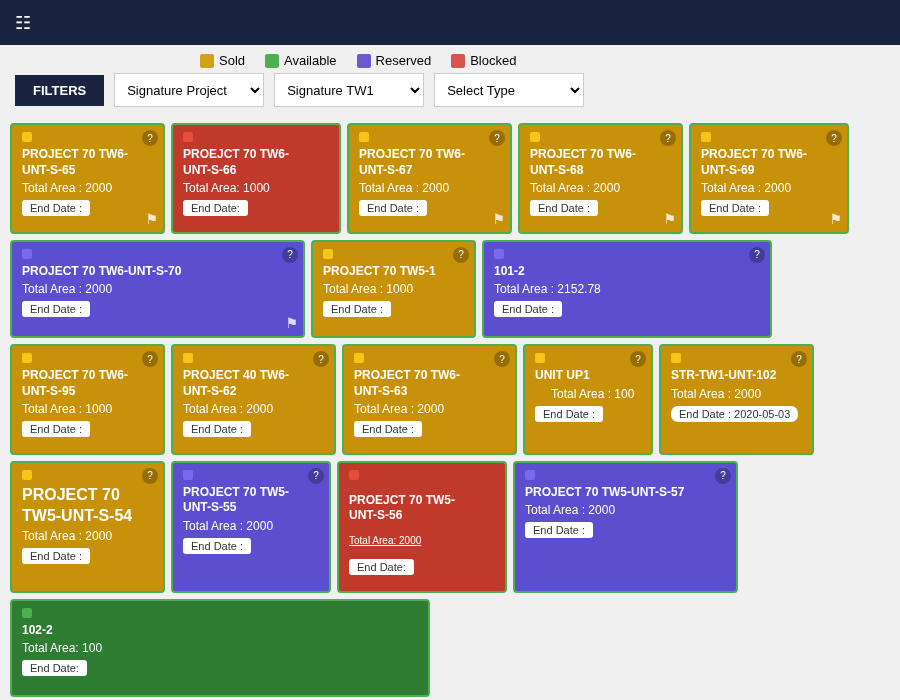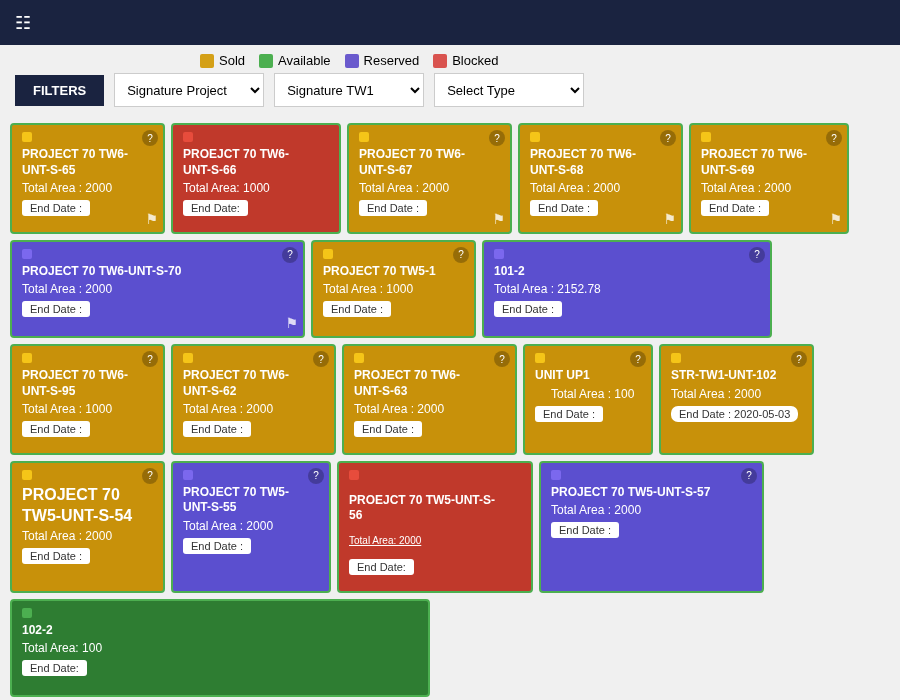--- a/index.html
+++ b/index.html
@@ -101,21 +101,21 @@
     }
 
     .header-area {
       background: #f0f0f0;
     }
 
     .legend-row {
       display: flex;
       align-items: center;
       padding: 8px 15px 0 200px;
-      gap: 14px;
+      gap: 20px;
     }
 
     select {
       appearance: auto;
     }
   </style>
 </head>
 <body>
 
 <div class="top-bar">
@@ -223,21 +223,21 @@
     <div style="background: rgb(200, 145, 10); border: 2px solid rgb(76, 175, 80); border-radius: 4px; padding: 7px 10px; position: relative; width: 155px; min-height: 90px; font-size: 12px; color: white; display: flex; flex-direction: column; gap: 3px; flex-shrink: 0;">
       <span style="width: 10px; height: 10px; border-radius: 2px; background: rgb(245, 197, 24); display: inline-block; margin-bottom: 2px;"></span>
       <span style="position: absolute; top: 5px; right: 5px; width: 16px; height: 16px; background: rgba(0, 0, 0, 0.25); border-radius: 50%; display: flex; align-items: center; justify-content: center; font-size: 10px; color: white; cursor: pointer;">?</span>
       <div style="font-weight: bold; font-size: 12px; line-height: 1.3; padding-right: 18px;">PROJECT 70 TW6-UNT-S-95</div>
       <div style="font-size: 12px;">Total Area : 1000</div>
       <button style="background: white; color: rgb(51, 51, 51); border: none; padding: 2px 8px; border-radius: 3px; font-size: 11px; cursor: pointer; width: fit-content; margin-top: 2px;">End Date :</button>
     </div>
     <div style="background: rgb(200, 145, 10); border: 2px solid rgb(76, 175, 80); border-radius: 4px; padding: 7px 10px; position: relative; width: 165px; min-height: 90px; font-size: 12px; color: white; display: flex; flex-direction: column; gap: 3px; flex-shrink: 0;">
       <span style="width: 10px; height: 10px; border-radius: 2px; background: rgb(245, 197, 24); display: inline-block; margin-bottom: 2px;"></span>
       <span style="position: absolute; top: 5px; right: 5px; width: 16px; height: 16px; background: rgba(0, 0, 0, 0.25); border-radius: 50%; display: flex; align-items: center; justify-content: center; font-size: 10px; color: white; cursor: pointer;">?</span>
-      <div style="font-weight: bold; font-size: 12px; line-height: 1.3; padding-right: 18px;">PROJECT 70 TW6-UNT-S-62</div>
+      <div style="font-weight: bold; font-size: 12px; line-height: 1.3; padding-right: 18px;">PROJECT 40 TW6-UNT-S-62</div>
       <div style="font-size: 12px;">Total Area : 2000</div>
       <button style="background: white; color: rgb(51, 51, 51); border: none; padding: 2px 8px; border-radius: 3px; font-size: 11px; cursor: pointer; width: fit-content; margin-top: 2px;">End Date :</button>
     </div>
     <div style="background: rgb(200, 145, 10); border: 2px solid rgb(76, 175, 80); border-radius: 4px; padding: 7px 10px; position: relative; width: 175px; min-height: 90px; font-size: 12px; color: white; display: flex; flex-direction: column; gap: 3px; flex-shrink: 0;">
       <span style="width: 10px; height: 10px; border-radius: 2px; background: rgb(245, 197, 24); display: inline-block; margin-bottom: 2px;"></span>
       <span style="position: absolute; top: 5px; right: 5px; width: 16px; height: 16px; background: rgba(0, 0, 0, 0.25); border-radius: 50%; display: flex; align-items: center; justify-content: center; font-size: 10px; color: white; cursor: pointer;">?</span>
       <div style="font-weight: bold; font-size: 12px; line-height: 1.3; padding-right: 18px;">PROJECT 70 TW6-UNT-S-63</div>
       <div style="font-size: 12px;">Total Area : 2000</div>
       <button style="background: white; color: rgb(51, 51, 51); border: none; padding: 2px 8px; border-radius: 3px; font-size: 11px; cursor: pointer; width: fit-content; margin-top: 2px;">End Date :</button>
     </div>
@@ -262,21 +262,21 @@
       <div style="font-size: 12px;">Total Area : 2000</div>
       <button style="background: white; color: rgb(51, 51, 51); border: none; padding: 2px 8px; border-radius: 3px; font-size: 11px; cursor: pointer; width: fit-content; margin-top: 2px;">End Date :</button>
     </div>
     <div style="background: rgb(91, 79, 207); border: 2px solid rgb(76, 175, 80); border-radius: 4px; padding: 7px 10px; position: relative; width: 160px; min-height: 90px; font-size: 12px; color: white; display: flex; flex-direction: column; gap: 3px; flex-shrink: 0;">
       <span style="width: 10px; height: 10px; border-radius: 2px; background: rgb(123, 104, 238); display: inline-block; margin-bottom: 2px;"></span>
       <span style="position: absolute; top: 5px; right: 5px; width: 16px; height: 16px; background: rgba(0, 0, 0, 0.25); border-radius: 50%; display: flex; align-items: center; justify-content: center; font-size: 10px; color: white; cursor: pointer;">?</span>
       <div style="font-weight: bold; font-size: 12px; line-height: 1.3; padding-right: 18px;">PROJECT 70 TW5-UNT-S-55</div>
       <div style="font-size: 12px;">Total Area : 2000</div>
       <button style="background: white; color: rgb(51, 51, 51); border: none; padding: 2px 8px; border-radius: 3px; font-size: 11px; cursor: pointer; width: fit-content; margin-top: 2px;">End Date :</button>
     </div>
-    <div style="background: rgb(192, 57, 43); border: 2px solid rgb(76, 175, 80); border-radius: 4px; padding: 7px 10px; position: relative; width: 196px; min-height: 90px; font-size: 12px; color: white; display: flex; flex-direction: column; gap: 11px; flex-shrink: 0;">
+    <div style="background: rgb(192, 57, 43); border: 2px solid rgb(76, 175, 80); border-radius: 4px; padding: 7px 10px; position: relative; width: 170px; min-height: 90px; font-size: 12px; color: white; display: flex; flex-direction: column; gap: 11px; flex-shrink: 0;">
       <span style="width: 10px; height: 10px; border-radius: 2px; background: rgb(231, 76, 60); display: inline-block; margin-bottom: 2px;"></span>
       <div style="font-weight: bold; font-size: 12px; line-height: 1.3; padding-right: 18px;">PROEJCT 70 TW5-UNT-S-56</div>
       <div style="font-size: 10px; text-decoration: underline;">Total Area: 2000</div>
       <button style="background: white; color: rgb(51, 51, 51); border: none; padding: 2px 8px; border-radius: 3px; font-size: 11px; cursor: pointer; width: fit-content; margin-top: 2px;">End Date:</button>
     </div>
     <div style="background: rgb(91, 79, 207); border: 2px solid rgb(76, 175, 80); border-radius: 4px; padding: 7px 10px; position: relative; width: 225px; min-height: 90px; font-size: 12px; color: white; display: flex; flex-direction: column; gap: 3px; flex-shrink: 0;">
       <span style="width: 10px; height: 10px; border-radius: 2px; background: rgb(123, 104, 238); display: inline-block; margin-bottom: 2px;"></span>
       <span style="position: absolute; top: 5px; right: 5px; width: 16px; height: 16px; background: rgba(0, 0, 0, 0.25); border-radius: 50%; display: flex; align-items: center; justify-content: center; font-size: 10px; color: white; cursor: pointer;">?</span>
       <div style="font-weight: bold; font-size: 12px; line-height: 1.3; padding-right: 18px;">PROJECT 70 TW5-UNT-S-57</div>
       <div style="font-size: 12px;">Total Area : 2000</div>

